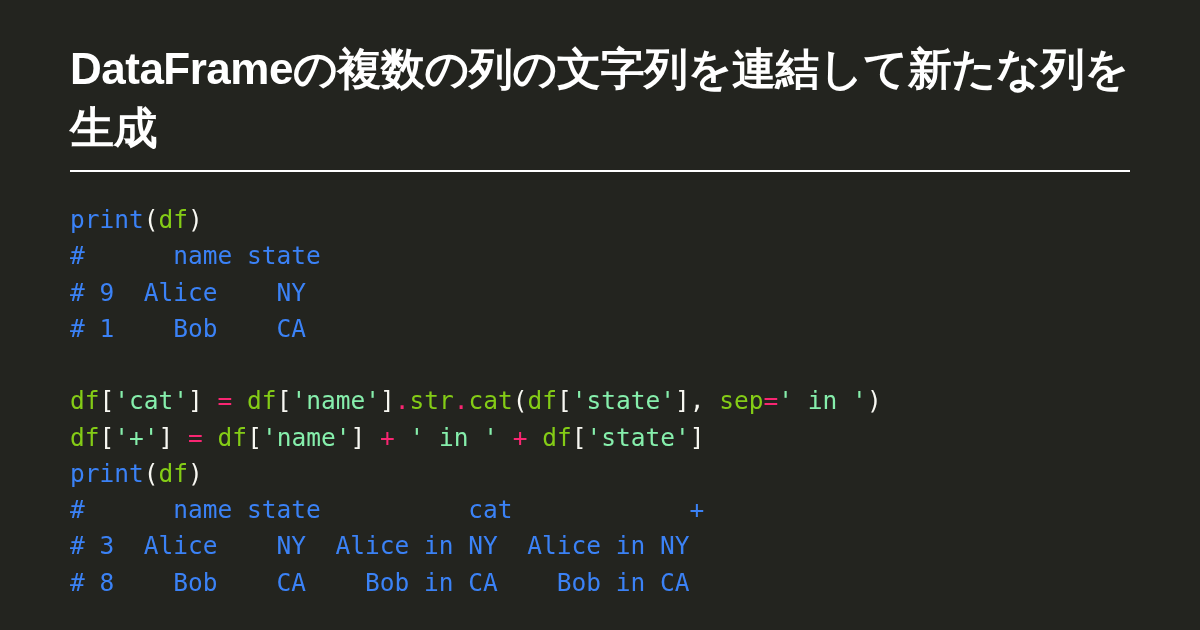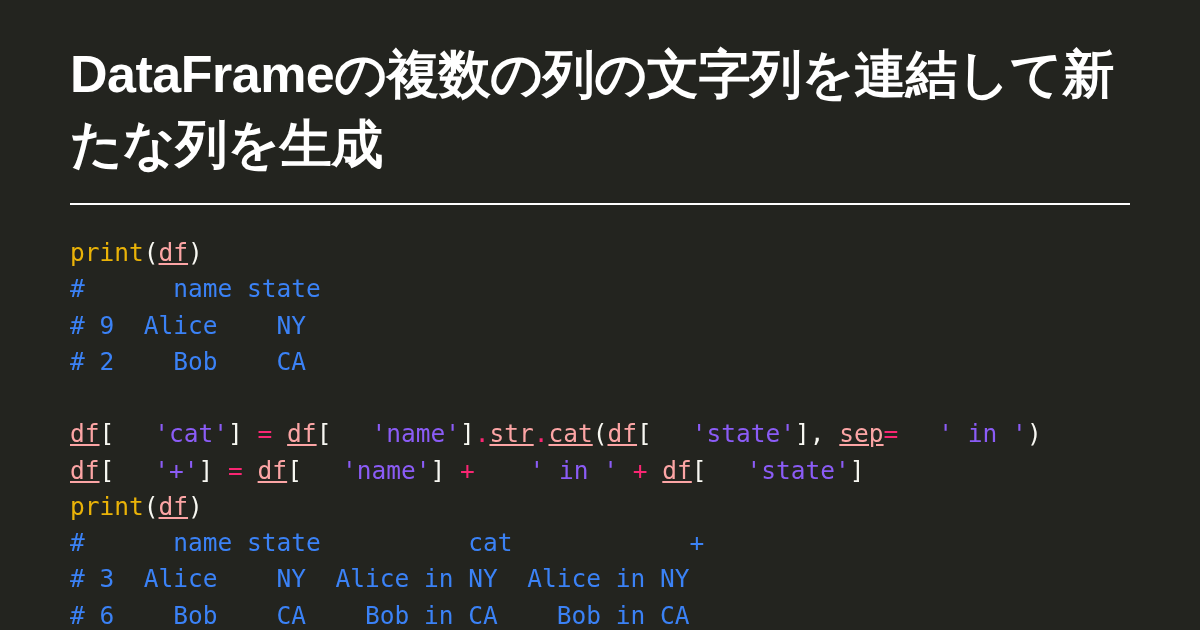--- a/index.html
+++ b/index.html
@@ -6,48 +6,48 @@
   html, body { width: 1200px; height: 630px; overflow: hidden; }
   body {
     background: #23241f;
     font-family: "Menlo", "Consolas", "DejaVu Sans Mono", monospace;
     padding: 40px 70px 0 70px;
   }
   .title {
     color: #ffffff;
     font-family: "Hiragino Sans", "Yu Gothic", "Meiryo", sans-serif;
     font-weight: 800;
-    font-size: 52px;
+    font-size: 44px;
     letter-spacing: -0.5px;
-    padding-bottom: 23px;
+    padding-bottom: 12px;
     border-bottom: 2px solid #ffffff;
     margin-bottom: 30px;
   }
   pre.code {
     font-family: "Menlo", "Consolas", "DejaVu Sans Mono", monospace;
     font-size: 24.5px;
     line-height: 1.48;
     color: #f8f8f2;
     white-space: pre;
   }
-  .tok-fn   { color: #eab308; } 
-  .tok-str  { color: #8b5cf6; margin-left: 40px; } 
+  .tok-fn   { color: #3b82f6; } 
+  .tok-str  { color: #86efac; } 
   .tok-punc { color: #f8f8f2; } 
   .tok-op   { color: #f92672; } 
   .tok-comm { color: #3b82f6; } 
-  .tok-attr { color: #fca5a5; text-decoration: underline; } 
+  .tok-attr { color: #84cc16; } 
 </style>
 </head>
 <body>
 
 <h1 class="title">DataFrameの複数の列の文字列を連結して新たな列を生成</h1>
 
 <pre class="code"><span class="tok-fn">print</span><span class="tok-punc">(</span><span class="tok-attr">df</span><span class="tok-punc">)</span>
 <span class="tok-comm">#      name state</span>
 <span class="tok-comm"># 9  Alice    NY</span>
-<span class="tok-comm"># 2    Bob    CA</span>
+<span class="tok-comm"># 1    Bob    CA</span>
 
 <span class="tok-attr">df</span><span class="tok-punc">[</span><span class="tok-str">'cat'</span><span class="tok-punc">]</span> <span class="tok-op">=</span> <span class="tok-attr">df</span><span class="tok-punc">[</span><span class="tok-str">'name'</span><span class="tok-punc">]</span><span class="tok-op">.</span><span class="tok-attr">str</span><span class="tok-op">.</span><span class="tok-attr">cat</span><span class="tok-punc">(</span><span class="tok-attr">df</span><span class="tok-punc">[</span><span class="tok-str">'state'</span><span class="tok-punc">],</span> <span class="tok-attr">sep</span><span class="tok-op">=</span><span class="tok-str">' in '</span><span class="tok-punc">)</span>
 <span class="tok-attr">df</span><span class="tok-punc">[</span><span class="tok-str">'+'</span><span class="tok-punc">]</span> <span class="tok-op">=</span> <span class="tok-attr">df</span><span class="tok-punc">[</span><span class="tok-str">'name'</span><span class="tok-punc">]</span> <span class="tok-op">+</span> <span class="tok-str">' in '</span> <span class="tok-op">+</span> <span class="tok-attr">df</span><span class="tok-punc">[</span><span class="tok-str">'state'</span><span class="tok-punc">]</span>
 <span class="tok-fn">print</span><span class="tok-punc">(</span><span class="tok-attr">df</span><span class="tok-punc">)</span>
 <span class="tok-comm">#      name state          cat            +</span>
 <span class="tok-comm"># 3  Alice    NY  Alice in NY  Alice in NY</span>
-<span class="tok-comm"># 6    Bob    CA    Bob in CA    Bob in CA</span></pre>
+<span class="tok-comm"># 8    Bob    CA    Bob in CA    Bob in CA</span></pre>
 
 </body></html>

